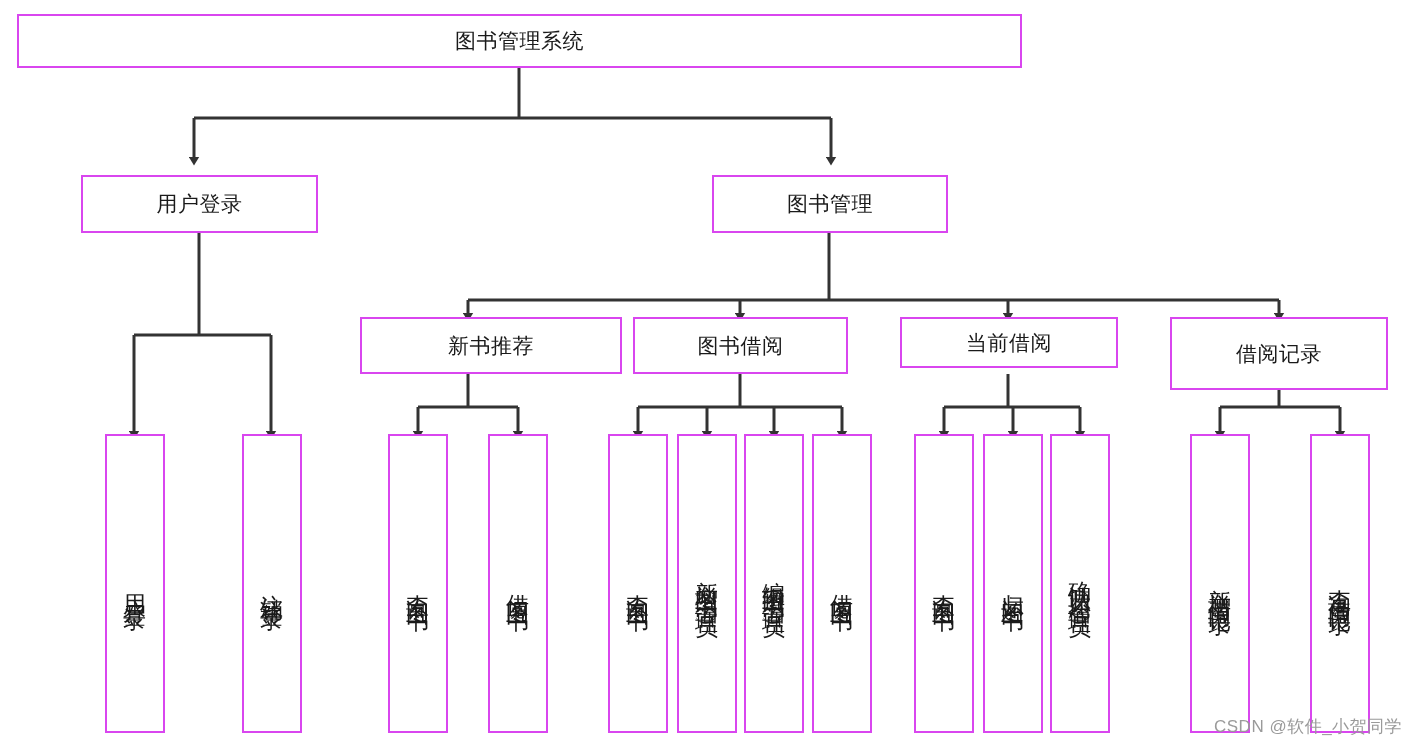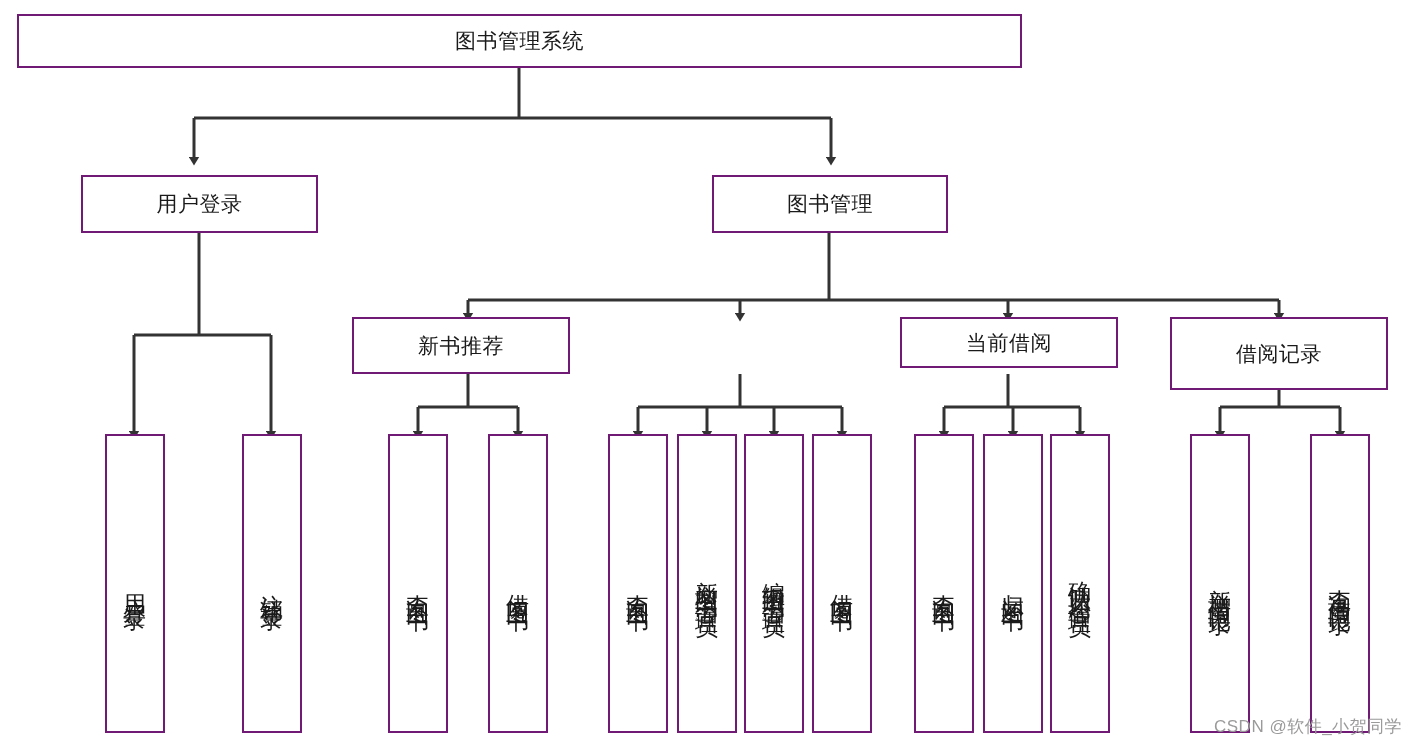--- a/index.html
+++ b/index.html
@@ -22,21 +22,21 @@
     left: 0;
     top: 0;
     width: 1405px;
     height: 747px;
     pointer-events: none;
   }
   .node {
     position: absolute;
     box-sizing: border-box;
     background: #ffffff;
-    border: 2px solid #701a75;
+    border: 2px solid #d946ef;
     display: flex;
     align-items: center;
     justify-content: center;
     color: #1a1a1a;
   }
   .node.horizontal {
     font-size: 21px;
     letter-spacing: 0.5px;
   }
   .node.vertical {
@@ -119,22 +119,25 @@
     <span class="label">图书管理系统</span>
   </div>
 
   <div class="node horizontal" style="left:81px; top:175px; width:237px; height:58px;">
     <span class="label">用户登录</span>
   </div>
   <div class="node horizontal" style="left:712px; top:175px; width:236px; height:58px;">
     <span class="label">图书管理</span>
   </div>
 
-  <div class="node horizontal" style="left:352px; top:317px; width:218px; height:57px;">
+  <div class="node horizontal" style="left:360px; top:317px; width:262px; height:57px;">
     <span class="label">新书推荐</span>
+  </div>
+  <div class="node horizontal" style="left:633px; top:317px; width:215px; height:57px;">
+    <span class="label">图书借阅</span>
   </div>
   <div class="node horizontal" style="left:900px; top:317px; width:218px; height:51px;">
     <span class="label">当前借阅</span>
   </div>
   <div class="node horizontal" style="left:1170px; top:317px; width:218px; height:73px;">
     <span class="label">借阅记录</span>
   </div>
 
   <div class="node vertical" style="left:105px; top:434px; width:60px; height:299px;">
     <span class="label">用户登录</span>

